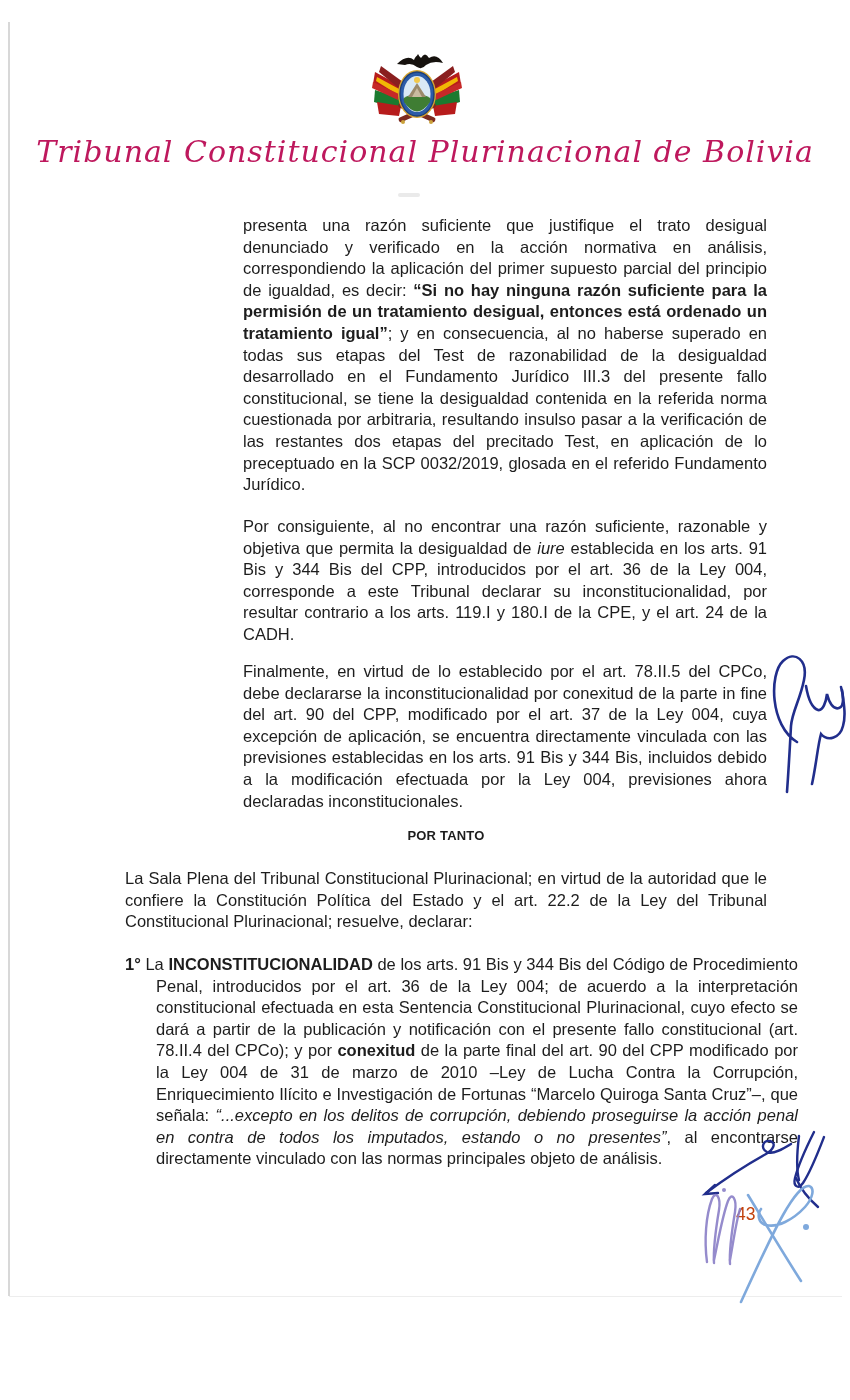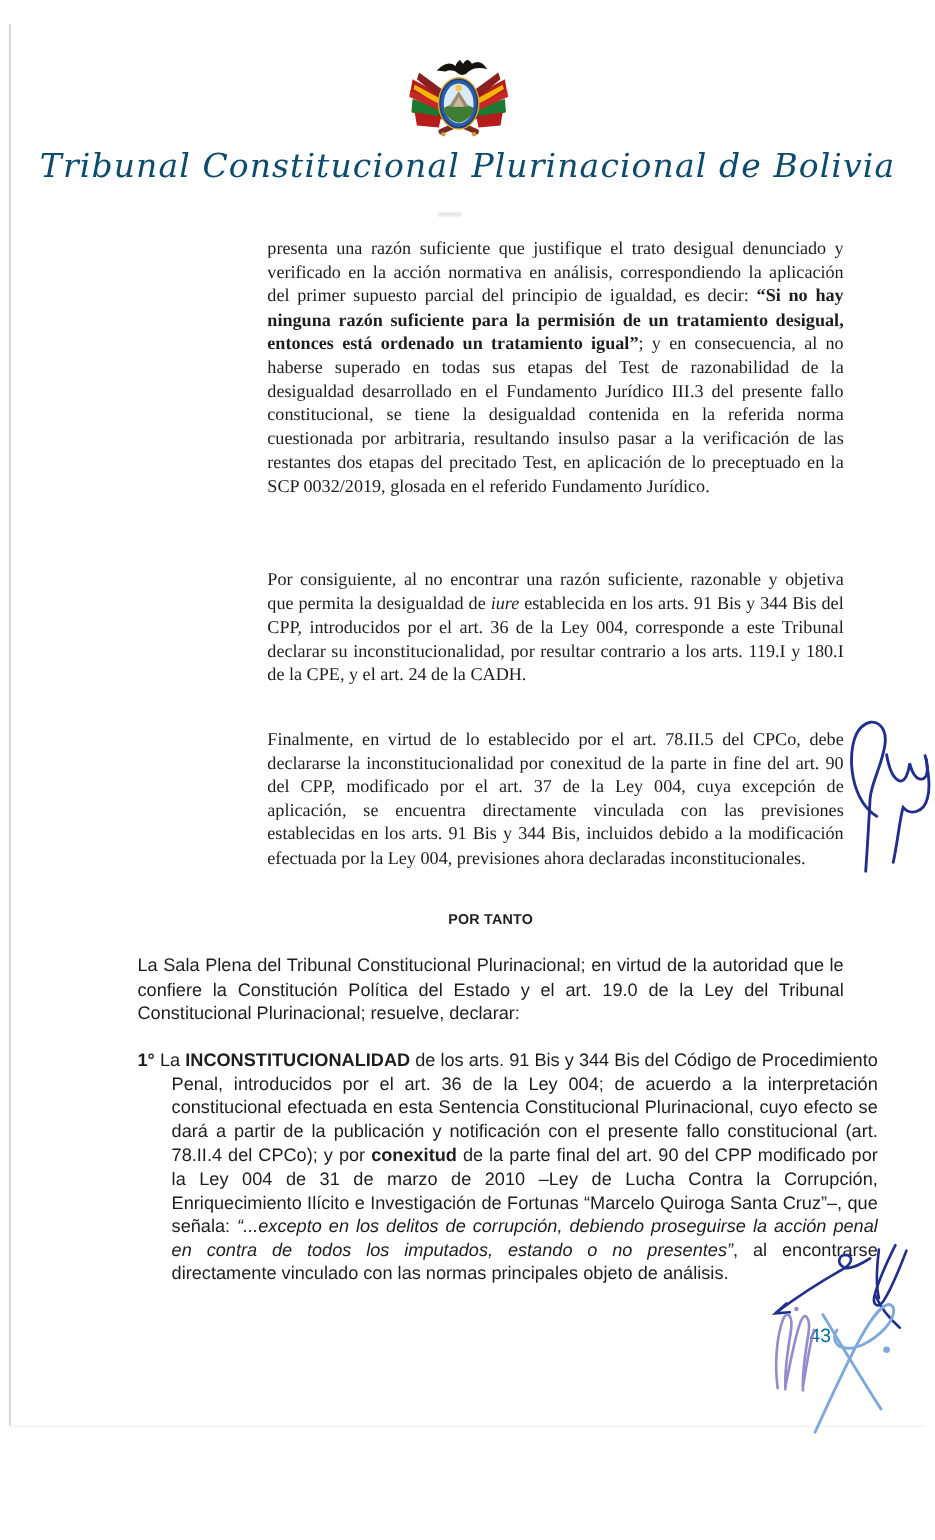--- a/index.html
+++ b/index.html
@@ -10,35 +10,35 @@
   
   .left-edge  { position:absolute; left:8px; top:22px; width:2px; height:1274px; background:#d8d8d8; }
   .bottom-edge{ position:absolute; left:9px; top:1296px; width:833px; height:1px; background:#ededed; }
   .smudge     { position:absolute; background:#d9d9d9; opacity:.55; border-radius:3px; }
 
   
   .emblem { position:absolute; left:371px; top:50px; width:92px; height:84px; }
   .script-title {
     position:absolute; left:0; top:134px; width:850px; text-align:center;
     font-family:"DejaVu Serif", serif; font-style:italic; font-weight:normal;
-    font-size:30px; letter-spacing:1px; color:#0c4a6e; white-space:nowrap;
+    font-size:30px; letter-spacing:1px; color:#be185d; white-space:nowrap;
   }
 
   
   p { margin:0; text-align:justify; }
-  .p-indent { position:absolute; left:243px; width:524px; font-size:16.5px; line-height:21.6px;font-family:Liberation Serif, serif; }
+  .p-indent { position:absolute; left:243px; width:524px; font-size:16.5px; line-height:21.6px; }
   .p-wide   { position:absolute; left:125px; width:642px; font-size:16.5px; line-height:21.6px; }
   .heading  { position:absolute; left:125px; width:642px; text-align:center;
               font-weight:bold; font-size:13px; letter-spacing:.2px; }
   .item     { padding-left:31px; text-indent:-31px; }
   b { font-weight:bold; }
   i { font-style:italic; }
 
   
-  .page-number { position:absolute; left:736px; top:1204px; font-size:17.5px; color:#0369a1; }
+  .page-number { position:absolute; left:736px; top:1204px; font-size:17.5px; color:#c2410c; }
   .ink-overlay { position:absolute; left:0; top:0; width:850px; height:1400px; pointer-events:none; }
 </style>
 </head>
 <body>
 
 <div class="page">
 
   <div class="left-edge"></div>
   <div class="bottom-edge"></div>
   <div class="smudge" style="left:398px; top:193px; width:22px; height:4px;"></div>
@@ -87,21 +87,21 @@
   <div class="script-title">Tribunal Constitucional Plurinacional de Bolivia</div>
 
   <p class="p-indent" style="top:215px;"><span>presenta una razón suficiente que justifique el trato desigual denunciado y verificado en la acción normativa en análisis, correspondiendo la aplicación del primer supuesto parcial del principio de igualdad, es decir: </span><b>“Si no hay ninguna razón suficiente para la permisión de un tratamiento desigual, entonces está ordenado un tratamiento igual”</b><span>; y en consecuencia, al no haberse superado en todas sus etapas del Test de razonabilidad de la desigualdad desarrollado en el Fundamento Jurídico III.3 del presente fallo constitucional, se tiene la desigualdad contenida en la referida norma cuestionada por arbitraria, resultando insulso pasar a la verificación de las restantes dos etapas del precitado Test, en aplicación de lo preceptuado en la SCP 0032/2019, glosada en el referido Fundamento Jurídico.</span></p>
 
   <p class="p-indent" style="top:516px;"><span>Por consiguiente, al no encontrar una razón suficiente, razonable y objetiva que permita la desigualdad de </span><i>iure</i><span> establecida en los arts. 91 Bis y 344 Bis del CPP, introducidos por el art. 36 de la Ley 004, corresponde a este Tribunal declarar su inconstitucionalidad, por resultar contrario a los arts. 119.I y 180.I de la CPE, y el art. 24 de la CADH.</span></p>
 
   <p class="p-indent" style="top:661px;">Finalmente, en virtud de lo establecido por el art. 78.II.5 del CPCo, debe declararse la inconstitucionalidad por conexitud de la parte in fine del art. 90 del CPP, modificado por el art. 37 de la Ley 004, cuya excepción de aplicación, se encuentra directamente vinculada con las previsiones establecidas en los arts. 91 Bis y 344 Bis, incluidos debido a la modificación efectuada por la Ley 004, previsiones ahora declaradas inconstitucionales.</p>
 
   <div class="heading" style="top:828px;">POR TANTO</div>
 
-  <p class="p-wide" style="top:868px;">La Sala Plena del Tribunal Constitucional Plurinacional; en virtud de la autoridad que le confiere la Constitución Política del Estado y el art. 19.0 de la Ley del Tribunal Constitucional Plurinacional; resuelve, declarar:</p>
+  <p class="p-wide" style="top:868px;">La Sala Plena del Tribunal Constitucional Plurinacional; en virtud de la autoridad que le confiere la Constitución Política del Estado y el art. 22.2 de la Ley del Tribunal Constitucional Plurinacional; resuelve, declarar:</p>
 
   <p class="p-wide item" style="top:954px;"><b>1°</b><span> La </span><b>INCONSTITUCIONALIDAD</b><span> de los arts. 91 Bis y 344 Bis del Código de Procedimiento Penal, introducidos por el art. 36 de la Ley 004; de acuerdo a la interpretación constitucional efectuada en esta Sentencia Constitucional Plurinacional, cuyo efecto se dará a partir de la publicación y notificación con el presente fallo constitucional (art. 78.II.4 del CPCo); y por </span><b>conexitud</b><span> de la parte final del art. 90 del CPP modificado por la Ley 004 de 31 de marzo de 2010 –Ley de Lucha Contra la Corrupción, Enriquecimiento Ilícito e Investigación de Fortunas “Marcelo Quiroga Santa Cruz”–, que señala: </span><i>“...excepto en los delitos de corrupción, debiendo proseguirse la acción penal en contra de todos los imputados, estando o no presentes”</i><span>, al encontrarse directamente vinculado con las normas principales objeto de análisis.</span></p>
 
   <div class="page-number">43</div>
 
   <svg class="ink-overlay" viewBox="0 0 850 1400" aria-hidden="true">
 
     <g stroke="#212e8c" stroke-width="2.6" fill="none" stroke-linecap="round">
       <path d="M 797 742 C 770 726 769 674 783 661 C 795 650 808 660 804 680 C 800 700 792 712 791 726 C 790 744 789 764 787 792"></path>
       <path d="M 806 686 C 808 698 812 708 818 710 C 823 711 826 702 827 694 C 829 702 833 710 839 708 C 845 706 843 694 841 687"></path>

